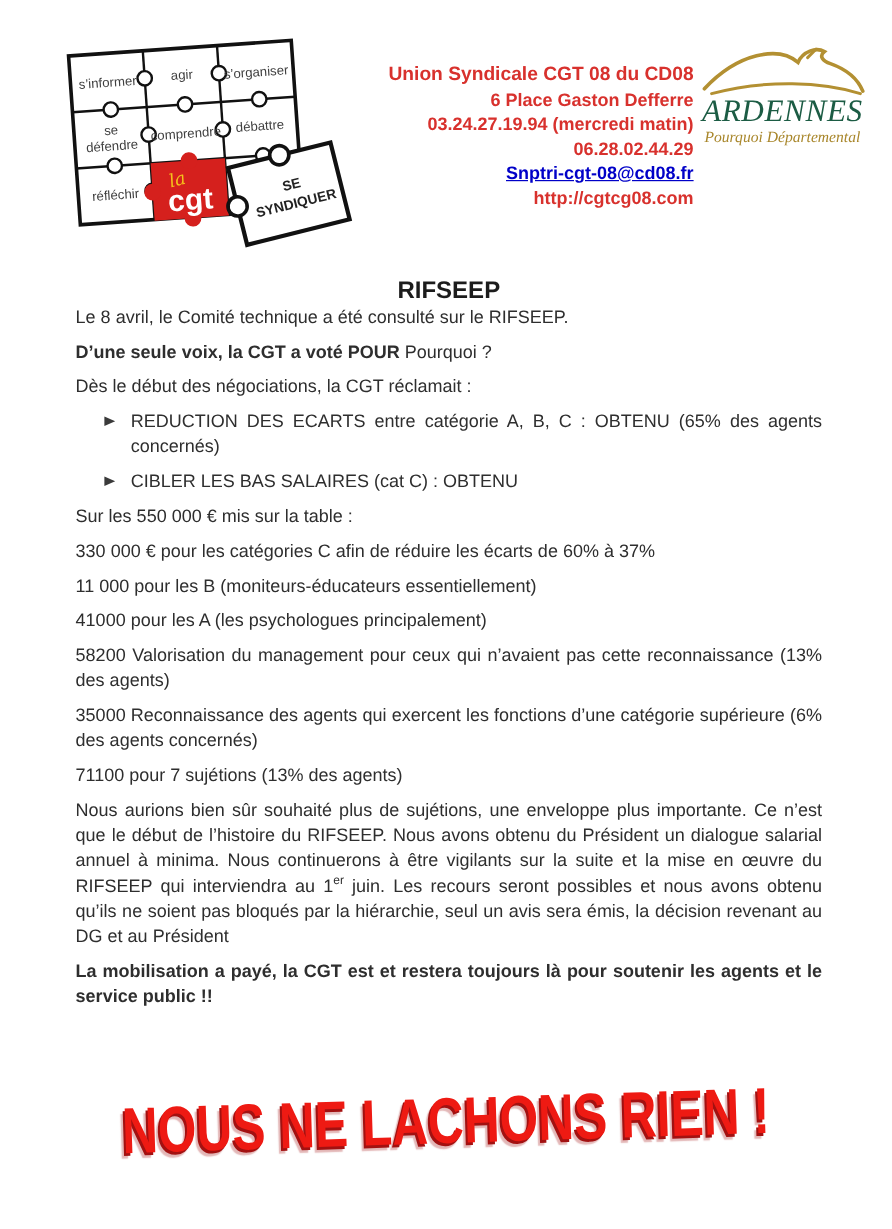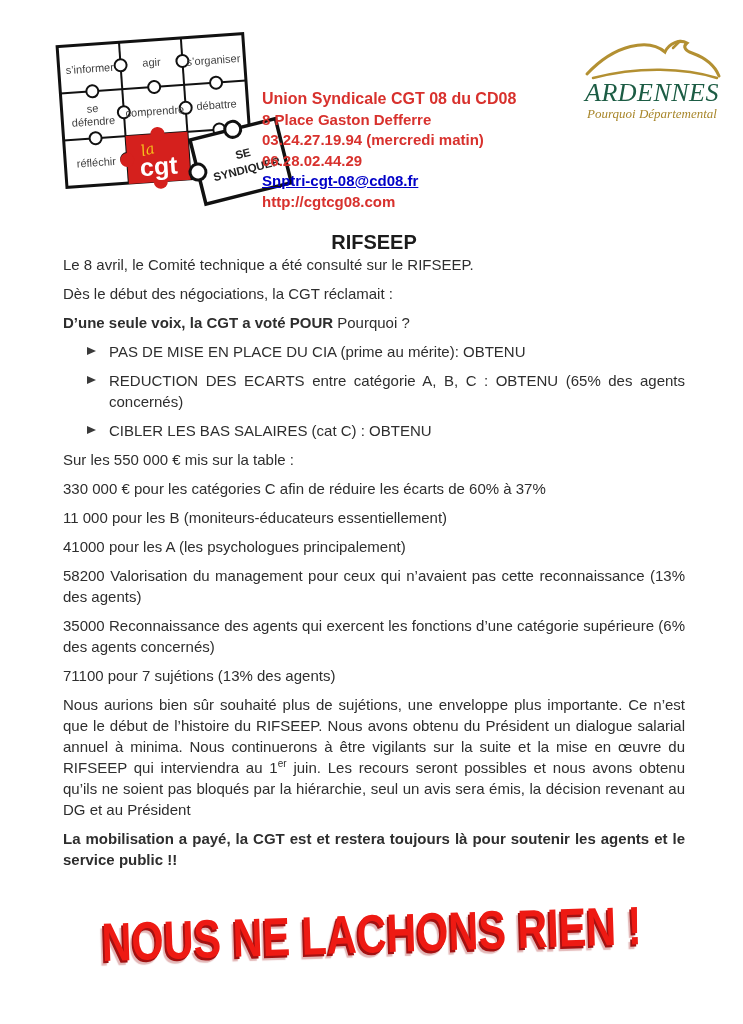--- a/index.html
+++ b/index.html
@@ -15,22 +15,22 @@
   }
   *{box-sizing:border-box;margin:0;padding:0;}
   html,body{background:#fff;}
   body{font-family:"Liberation Sans", sans-serif;}
   .page{position:relative;width:743px;height:1024px;background:#fff;overflow:hidden;margin:0 auto;}
 
   
   .puzzle-logo{position:absolute;left:40px;top:28px;width:254px;height:200px;}
   .puzzle-label{font-family:"Liberation Sans",sans-serif;fill:#3f3f3f;}
 
-  .contact{position:absolute;left:262px;top:53px;width:316px;text-align:left;
-           color:var(--header-red);font-weight:bold;line-height:20.5px;font-size:15px;margin-top:36px;}
+  .contact{position:absolute;left:262px;top:53px;width:316px;text-align:right;
+           color:var(--header-red);font-weight:bold;line-height:20.5px;font-size:15px;}
   .contact .c-line-0{font-size:16px;}
   .contact .email{display:block;color:var(--link-blue);text-decoration:underline;cursor:pointer;}
   .contact .website{color:var(--header-red);}
 
   .ardennes{position:absolute;left:566px;top:34px;width:172px;text-align:center;}
   .ardennes svg{display:block;margin:0 auto;}
   .ard-name{font-family:"Liberation Serif", serif;font-style:italic;font-weight:normal;
             color:var(--ardennes-green);font-size:26px;letter-spacing:.5px;line-height:26px;}
   .ard-sub{font-family:"Liberation Serif", serif;font-style:italic;
            color:var(--ardennes-gold);font-size:13px;line-height:16px;}
@@ -106,21 +106,21 @@
       <rect x="0" y="0" width="88" height="66" fill="#fff" stroke="#111" stroke-width="3.5"></rect>
       <circle cx="44" cy="0" r="8" fill="#fff" stroke="#111" stroke-width="3"></circle>
       <circle cx="0" cy="33" r="8" fill="#fff" stroke="#111" stroke-width="3"></circle>
       <text x="48" y="30" font-size="11.5" font-weight="bold" fill="#222" text-anchor="middle">SE</text>
       <text x="48" y="46" font-size="11.5" font-weight="bold" fill="#222" text-anchor="middle">SYNDIQUER</text>
     </g>
   </svg>
 
   <div class="contact">
     <div class="c-line-0">Union Syndicale CGT 08 du CD08</div>
-    <div class="c-line">8 Place Gaston Defferre</div>
+    <div class="c-line">6 Place Gaston Defferre</div>
     <div class="c-line">03.24.27.19.94 (mercredi matin)</div>
     <div class="c-line">06.28.02.44.29</div>
     <a class="email">Snptri-cgt-08@cd08.fr</a>
     <div class="website">http://cgtcg08.com</div>
   </div>
 
   <div class="ardennes">
     <svg width="150" height="46" viewBox="0 0 150 46">
       <path d="M10 40 C38 10, 72 4, 88 18 C92 9, 103 5, 110 9 C105 13, 109 17, 115 19 C129 24, 138 32, 142 42" fill="none" stroke="#b39032" stroke-width="3" stroke-linecap="round"></path>
       <path d="M96 14 l7 -7" fill="none" stroke="#b39032" stroke-width="2.5" stroke-linecap="round"></path>
@@ -128,26 +128,25 @@
     </svg>
     <div class="ard-name">ARDENNES</div>
     <div class="ard-sub">Pourquoi Départemental</div>
   </div>
 
   <main class="content">
     <h1 class="doc-title">RIFSEEP</h1>
 
     <p><span>Le 8 avril, le Comité technique a été consulté sur le RIFSEEP.</span></p>
 
+    <p><span class="bold-inline">D’une seule voix, la CGT a voté POUR</span><span> Pourquoi ?</span></p>
+
     <p>Dès le début des négociations, la CGT réclamait :</p>
 
-    <p><span class="bold-inline">D’une seule voix, la CGT a voté POUR</span><span> Pourquoi ?</span></p>
-
     <ul class="bullets">
-      <li><span class="arrow"></span><span>PAS DE MISE EN PLACE DU CIA (prime au mérite): OBTENU</span></li>
       <li><span class="arrow"></span><span>REDUCTION DES ECARTS entre catégorie A, B, C : OBTENU (65% des agents concernés)</span></li>
       <li><span class="arrow"></span><span>CIBLER LES BAS SALAIRES (cat C) : OBTENU</span></li>
     </ul>
 
     <p>Sur les 550 000 € mis sur la table :</p>
     <p>330 000 € pour les catégories C afin de réduire les écarts de 60% à 37%</p>
     <p>11 000 pour les B (moniteurs-éducateurs essentiellement)</p>
     <p>41000 pour les A (les psychologues principalement)</p>
     <p>58200 Valorisation du management pour ceux qui n’avaient pas cette reconnaissance (13% des agents)</p>
     <p>35000 Reconnaissance des agents qui exercent les fonctions d’une catégorie supérieure (6% des agents concernés)</p>

